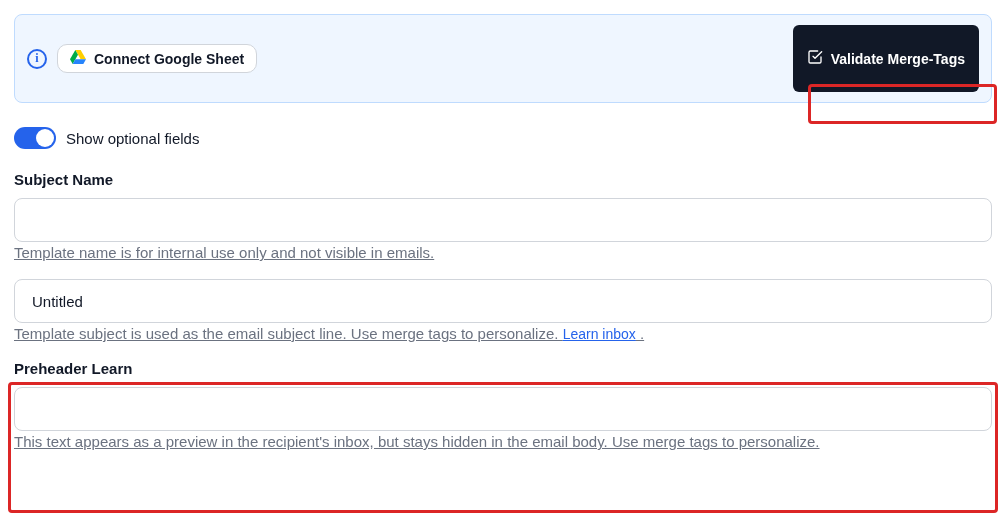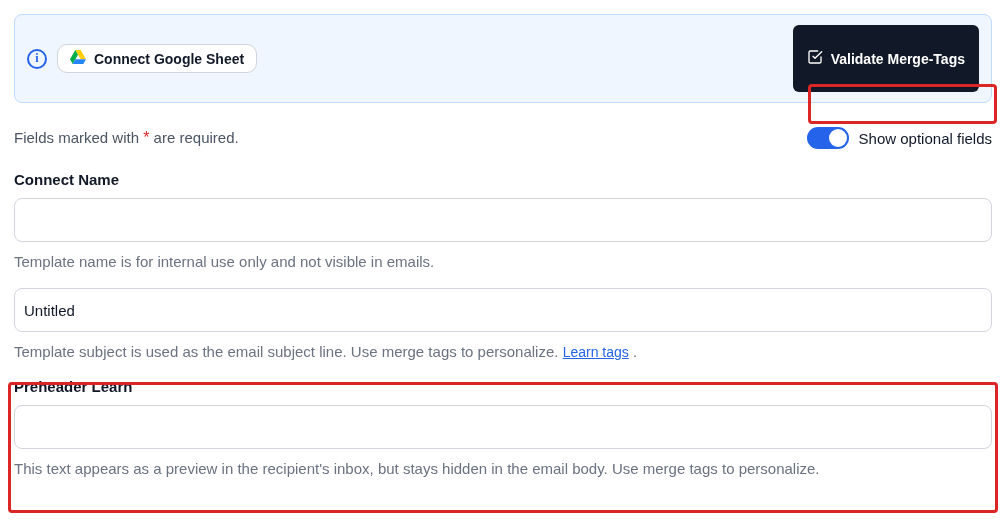--- a/index.html
+++ b/index.html
@@ -55,24 +55,24 @@
   .toggle .knob {
     position:absolute; top:2px; right:2px; width:18px; height:18px;
     background:#fff; border-radius:50%;
   }
   .field { margin-bottom:18px; }
   .field-label { font-size:15px; font-weight:700; color:#111827; margin-bottom:10px; }
   .field-label .required-star { font-weight:400; }
   .text-input {
     width:100%; height:44px;
     border:1px solid #d1d5db; border-radius:8px;
-    padding:10px 9px; font-size:15px; color:#111827;
+    padding:10px 17px; font-size:15px; color:#111827;
     background:#fff;
   }
-  .help-text { font-size:15px; color:#6b7280; margin-top:11px; }
+  .help-text { font-size:15px; color:#6b7280; margin-top:2px;text-decoration:underline; }
   .link { color:#2563eb; text-decoration:underline; font-size:14px; cursor:pointer; }
   .period { color:#6b7280; }
   .highlight-red {
     position:absolute; border:3px solid #dc2626; border-radius:4px;
     pointer-events:none;
   }
   .hi-toggle { top:84px; left:808px; width:189px; height:40px; }
   .hi-preheader { top:382px; left:8px; width:990px; height:131px; }
 </style>
 </head>
@@ -97,41 +97,38 @@
       <svg width="16" height="16" viewBox="0 0 24 24" fill="none" stroke="white" stroke-width="2" stroke-linecap="round" stroke-linejoin="round">
         <path d="M9 11l3 3L22 4"></path>
         <path d="M21 12v7a2 2 0 0 1-2 2H5a2 2 0 0 1-2-2V5a2 2 0 0 1 2-2h11"></path>
       </svg>
     </span>
     <span>Validate Merge-Tags</span>
   </button>
 </div>
 
 <div class="row-meta">
-  <div>
-    <span>Fields marked with </span><span class="required-star">*</span><span> are required.</span>
-  </div>
   <div class="toggle-wrap">
     <div class="toggle">
         <div class="knob"></div>
       </div>
     <span>Show optional fields</span>
   </div>
 </div>
 
 <div class="field">
-  <div class="field-label">Connect Name</div>
+  <div class="field-label">Subject Name</div>
   <input class="text-input" type="text" value="" style="">
   <div class="help-text">Template name is for internal use only and not visible in emails.</div>
 </div>
 
 <div class="field">
   <input class="text-input" type="text" value="Untitled" style="">
   <div class="help-text">
-    <span>Template subject is used as the email subject line. Use merge tags to personalize. </span><a class="link">Learn tags</a><span class="period"> .</span>
+    <span>Template subject is used as the email subject line. Use merge tags to personalize. </span><a class="link">Learn inbox</a><span class="period"> .</span>
   </div>
 </div>
 
 <div class="field" style="margin-bottom:0;">
   <div class="field-label">Preheader Learn</div>
   <input class="text-input" type="text" value="" style="">
   <div class="help-text">This text appears as a preview in the recipient's inbox, but stays hidden in the email body. Use merge tags to personalize.</div>
 </div>
 
 <div class="highlight-red hi-toggle"></div>

